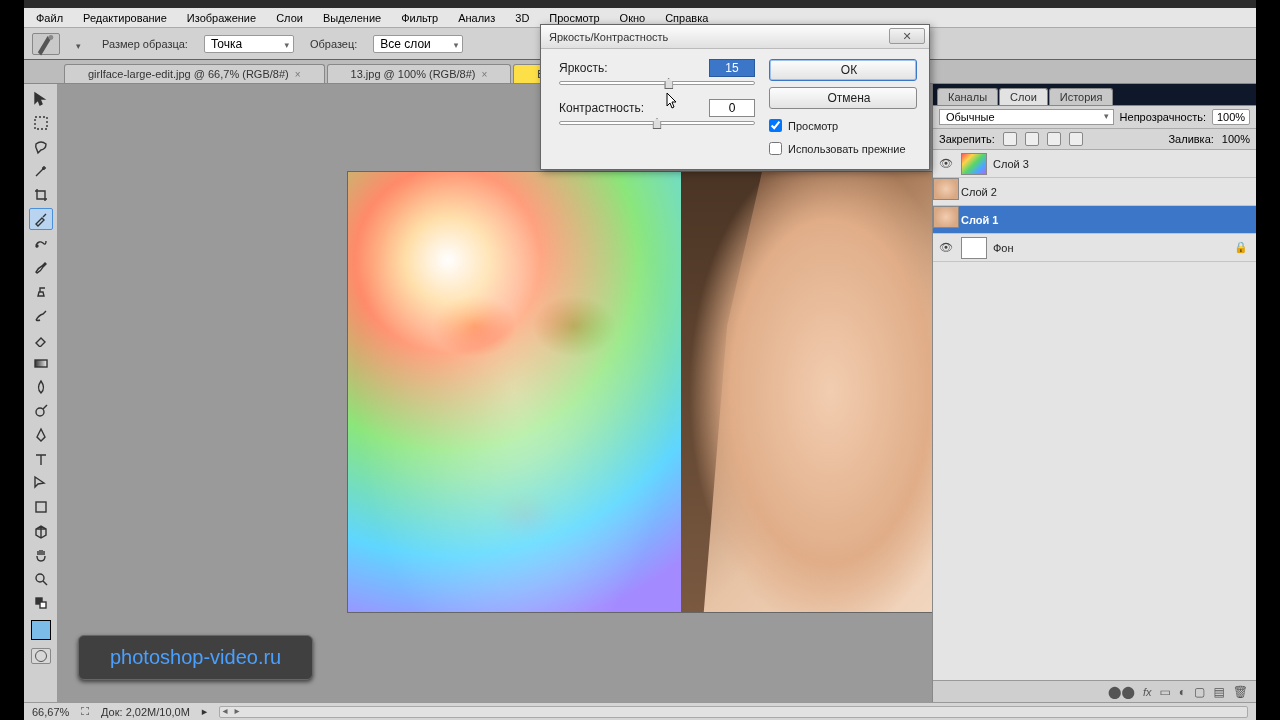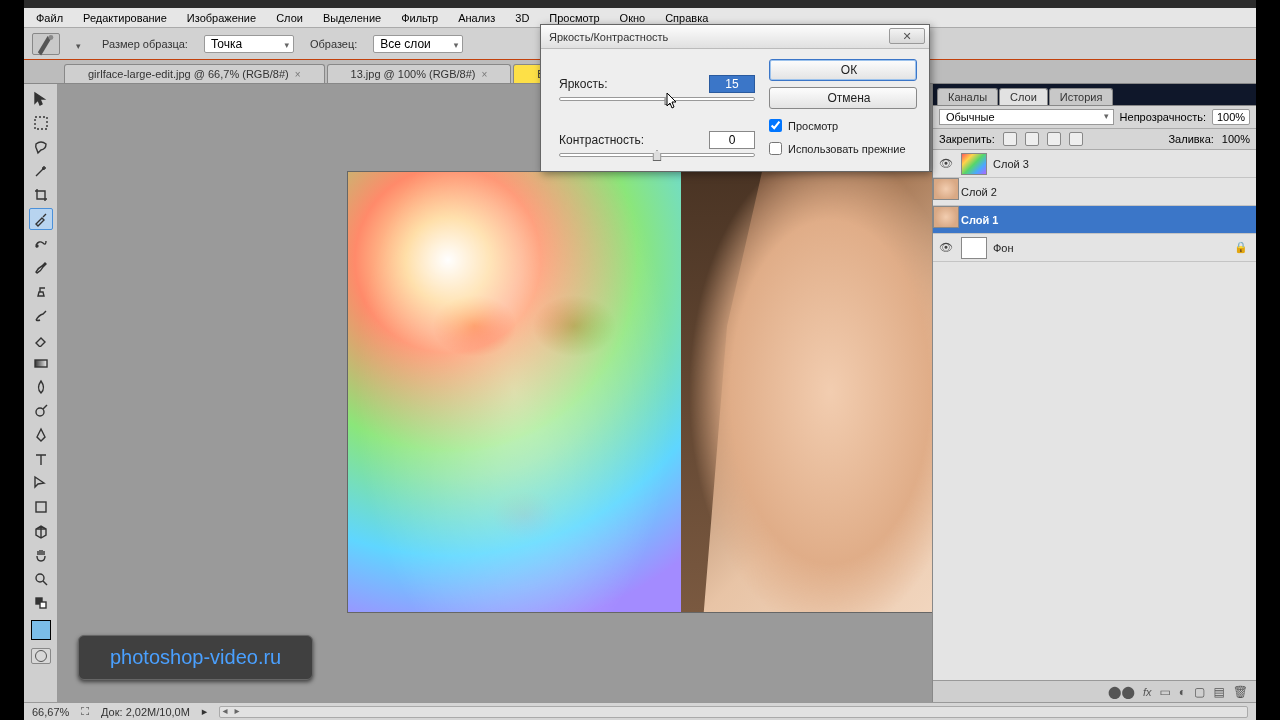--- a/index.html
+++ b/index.html
@@ -81,21 +81,21 @@
 
   
   .watermark { position:absolute; left:78px; bottom:40px; background:#404040; color:#4aa0ff; font-size:20px; font-family:Arial,sans-serif; padding:10px 31px; border-radius:6px; border:1px solid #666; box-shadow:0 2px 4px rgba(0,0,0,.6);}
 
   
   .dialog { position:absolute; left:540px; top:24px; width:390px; background:#eee; border:1px solid #666; box-shadow:2px 2px 8px rgba(0,0,0,.4); }
   .dlg-title { background:linear-gradient(#fdfdfd,#e0e0e0); border-bottom:1px solid #bbb; height:24px; display:flex;align-items:center;padding:0 8px;font-size:12px;color:#333;position:relative;}
   .dlg-close { position:absolute;right:4px;top:3px;width:36px;height:16px;background:linear-gradient(#f3f3f3,#d8d8d8);border:1px solid #999;border-radius:2px;display:flex;align-items:center;justify-content:center;font-size:11px;color:#555;}
   .dlg-body { display:flex; padding:10px 12px 14px 18px; gap:14px;}
   .dlg-left { flex:1; display:flex;flex-direction:column;gap:14px;}
-  .dlg-row { display:flex;align-items:center;gap:8px;margin-top:16px;}
+  .dlg-row { display:flex;align-items:center;gap:8px;}
   .dlg-row label{flex:1;font-size:12px;color:#222;}
   .dlg-row input{width:46px;text-align:center;border:1px solid #888;background:#fff;font-size:12px;padding:1px 2px;}
   .dlg-row input.hl{background:#3b76c8;color:#fff;border-color:#2a5a9e;}
   .slider { height:4px;background:#fff;border:1px solid #999;border-radius:2px;position:relative;margin-top:4px;}
   .slider .knob{position:absolute;top:-4px;width:9px;height:11px;background:#ddd;border:1px solid #666;left:50%;transform:translateX(-50%);clip-path:polygon(50% 0,100% 40%,100% 100%,0 100%,0 40%);}
   .dlg-right { width:148px;display:flex;flex-direction:column;gap:6px;}
   .dlg-btn { height:22px;background:linear-gradient(#fdfdfd,#e3e3e3);border:1px solid #888;border-radius:3px;font-size:12px;color:#222;display:flex;align-items:center;justify-content:center;padding-left:12px;}
   .dlg-btn.primary{border-color:#3b76c8;box-shadow:0 0 0 1px #9cc2ec inset;}
   .dlg-check { display:flex;align-items:center;gap:6px;font-size:12px;color:#222;margin-top:4px;}
   .dlg-check input{width:13px;height:13px;}

